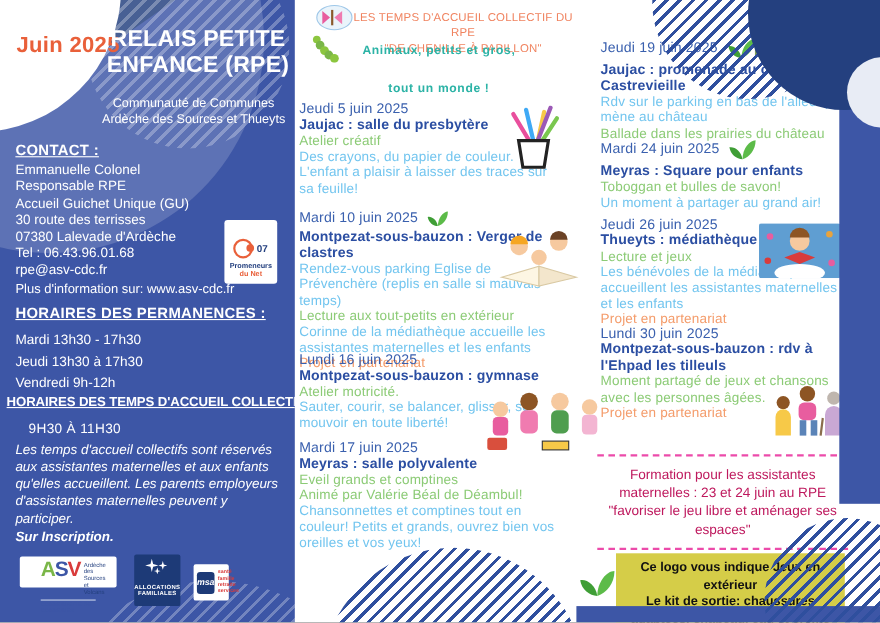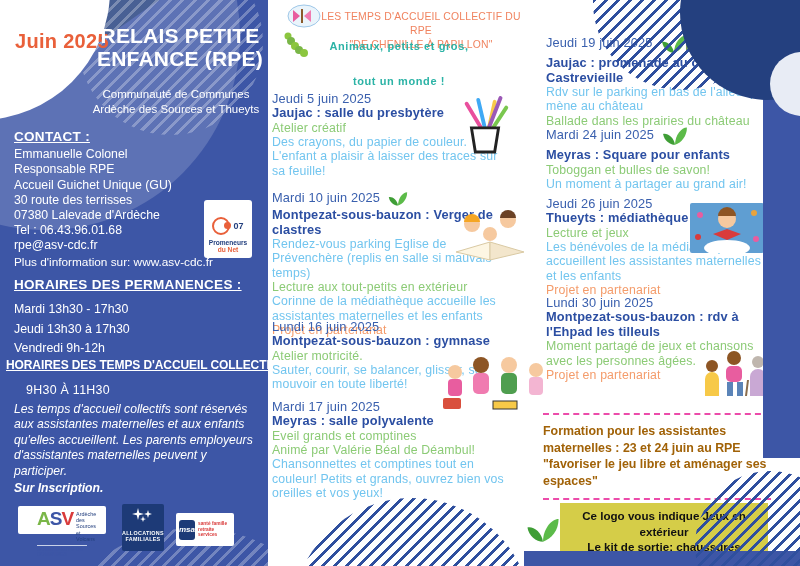--- a/index.html
+++ b/index.html
@@ -54,21 +54,21 @@
   .logo-asv{position:absolute;left:18px;top:506px;width:88px;height:28px;background:#fff;border-radius:2px;z-index:7;
             color:#3d56a6;padding:3px 19px;box-sizing:border-box;}
   .asv-row{display:flex;align-items:flex-start;gap:3px;}
   .asv-letters{font-size:19px;font-weight:bold;line-height:1;letter-spacing:-1px;}
   .asv-a{color:#7ab648;} .asv-s{color:#3d56a6;} .asv-v{color:#d93b3b;}
   .asv-name{font-size:5.4px;line-height:6.2px;color:#24407f;padding-top:2px;}
   .asv-sub{font-size:4.6px;letter-spacing:.4px;color:#3d56a6;margin-top:3px;border-top:1px solid #c9d2e8;padding-top:1px;}
   .logo-caf{position:absolute;left:122px;top:504px;width:42px;height:47px;background:#1d3a77;border-radius:2px;z-index:7;
             color:#fff;text-align:center;padding-top:4px;box-sizing:border-box;}
   .caf-txt{font-size:5.4px;font-weight:bold;letter-spacing:.3px;line-height:6.4px;margin-top:2px;}
-  .logo-msa{position:absolute;left:176px;top:513px;width:58px;height:33px;background:#fff;border-radius:2px;z-index:7;
+  .logo-msa{position:absolute;left:176px;top:513px;width:32px;height:33px;background:#fff;border-radius:2px;z-index:7;
             display:flex;align-items:center;gap:3px;padding:3px;box-sizing:border-box;}
   .msa-block{width:20px;height:20px;background:#1d3a77;border-radius:3px;color:#fff;font-weight:bold;
              font-style:italic;font-size:8px;display:flex;align-items:center;justify-content:center;}
   .msa-services{font-size:4.8px;line-height:5.6px;color:#d93b3b;font-weight:bold;}
 
   
   .mid-col{position:absolute;left:268px;top:0;width:262px;height:566px;}
   .cat-logo{position:absolute;left:12px;top:3px;width:42px;height:54px;}
   .mid-head{position:absolute;left:44px;top:10px;width:218px;text-align:center;color:#f0835f;
             font-size:10.4px;line-height:1.35;letter-spacing:.2px;}
@@ -100,22 +100,22 @@
   .right-col{position:absolute;left:530px;top:0;width:233px;height:566px;}
   .ev-r0{left:16px;top:30px;width:218px;}
   .ev-r1{left:16px;top:122px;width:218px;}
   .ev-r2{left:16px;top:197px;width:218px;}
   .ev-r3{left:16px;top:296px;width:222px;}
 
   .photo-chateau{position:absolute;left:156px;top:8px;width:62px;height:44px;border-radius:2px;overflow:hidden;}
   .img-readboy{position:absolute;left:160px;top:203px;width:74px;height:50px;border-radius:2px;overflow:hidden;}
   .img-family{position:absolute;left:170px;top:348px;width:70px;height:50px;}
 
-  .formation{position:absolute;left:13px;top:413px;width:228px;color:#a16207;
-             font-weight:bold;font-size:12.4px;line-height:16.5px;
+  .formation{position:absolute;left:13px;top:413px;width:228px;text-align:center;color:#be185d;
+             font-weight:normal;font-size:12.4px;line-height:16.5px;
              border-top:2px dashed #ec4baa;border-bottom:2px dashed #ec4baa;padding:8px 0 9px;}
   .legend-box{position:absolute;left:30px;top:503px;width:208px;background:#d5cd48;color:#111;
               font-weight:bold;font-size:11.6px;line-height:15.5px;text-align:center;padding:5px 4px;box-sizing:border-box;}
   .legend-leaf{position:absolute;left:-4px;top:512px;width:34px;height:34px;}
 
   
   .right-band{position:absolute;right:0;top:0;width:37px;height:458px;background:#3d56a6;}
   .tr-stripes{right:32px;top:-85px;width:175px;height:175px;}
   .tr-navy{right:-55px;top:-75px;width:175px;height:175px;background:#24407f;}
   .tr-notch{right:-34px;top:52px;width:64px;height:64px;background:#e8ecf5;}

